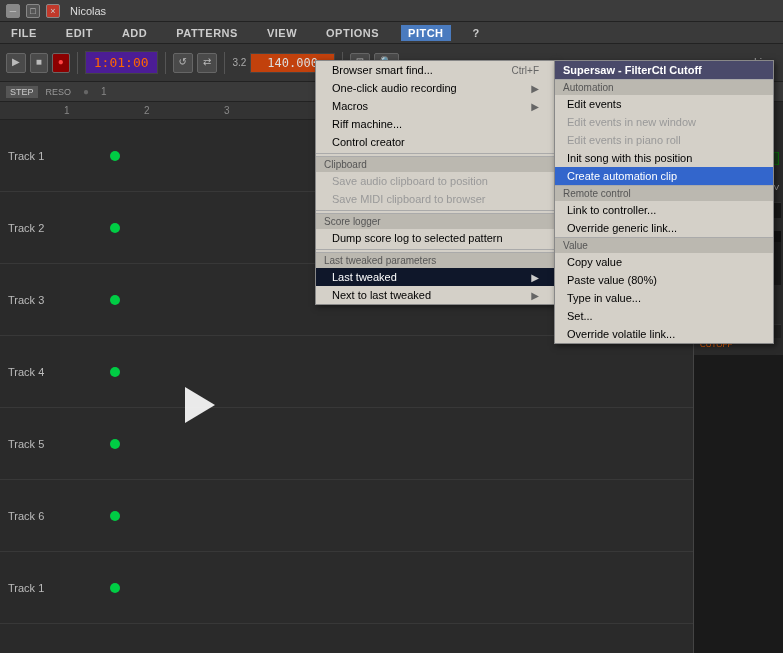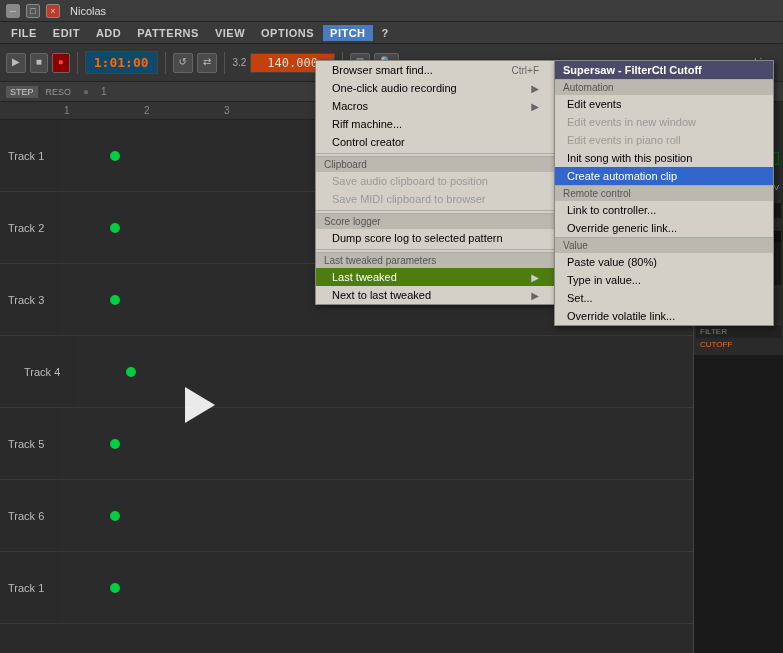--- a/index.html
+++ b/index.html
@@ -40,21 +40,21 @@
     .win-btn.min   { background: #888; }
     .title-text { color: #ddd; font-size: 11px; margin-left: 4px; }
 
     
     #menu-bar {
       background: #3a3a3a;
       height: 22px;
       display: flex;
       align-items: center;
       padding: 0 4px;
-      gap: 2px;
+      gap: 15px;
       border-bottom: 1px solid #222;
     }
     .menu-item {
       padding: 2px 7px;
       cursor: pointer;
       color: #ccc;
       font-size: 11px;
       font-weight: bold;
       letter-spacing: 0.5px;
     }
@@ -74,24 +74,24 @@
       background: #4a4a4a;
       border: 1px solid #666;
       color: #bbb;
       padding: 2px 5px;
       font-size: 10px;
       cursor: pointer;
       border-radius: 2px;
       height: 20px;
     }
     .time-display {
-      background: #0c4a6e;
+      background: #4c1d95;
       color: #ff6600;
       font-size: 13px;
-      font-weight: bold;
+      font-weight: normal;
       padding: 3px 8px;
       border: 1px solid #444;
       font-family: monospace;
     }
     .bpm-display {
       background: #c2410c;
       color: #ddd;
       font-size: 12px;
       padding: 2px 16px;
       border: 1px solid #444;
@@ -213,21 +213,21 @@
     }
     .dropdown-item {
       padding: 3px 15px 3px 16px;
       display: flex;
       justify-content: space-between;
       align-items: center;
       cursor: pointer;
       color: #000;
     }
     .dropdown-item.disabled { color: #999; cursor: default; }
-    .dropdown-item.highlighted { background: #4d7c0f; color: #fff; }
+    .dropdown-item.highlighted { background: #0f172a; color: #fff; }
     .dropdown-item .shortcut { color: #666; font-size: 10px; }
     .dropdown-item .arrow-indicator {
       font-size: 10px;
       color: #666;
     }
     .dropdown-item.highlighted .arrow-indicator { color: #ccc; }
     .dropdown-sep { height: 1px; background: #aaa; margin: 2px 0; }
     .context-header {
       background: #4a4a6a;
       color: #fff;
@@ -353,21 +353,21 @@
       <div class="track-content">
         <div class="green-dot"></div>
       </div>
     </div>
     <div class="track-row" style="height:72px;">
       <div class="track-label">Track 3</div>
       <div class="track-content">
         <div class="green-dot"></div>
       </div>
     </div>
-    <div class="track-row" style="height:72px;padding-left:16px;">
+    <div class="track-row" style="height:72px;">
       <div class="track-label">Track 4</div>
       <div class="track-content">
         <div class="green-dot"></div>
       </div>
     </div>
     <div class="track-row" style="height:72px;">
       <div class="track-label">Track 5</div>
       <div class="track-content">
         <div class="green-dot"></div>
       </div>
@@ -495,17 +495,18 @@
   <div class="context-section">Automation</div>
   <div class="context-item">Edit events</div>
   <div class="context-item disabled">Edit events in new window</div>
   <div class="context-item disabled">Edit events in piano roll</div>
   <div class="context-item">Init song with this position</div>
   <div class="context-item highlighted">Create automation clip</div>
   <div class="context-section">Remote control</div>
   <div class="context-item">Link to controller...</div>
   <div class="context-item">Override generic link...</div>
   <div class="context-section">Value</div>
+  <div class="context-item">Copy value</div>
   <div class="context-item">Paste value (80%)</div>
   <div class="context-item">Type in value...</div>
   <div class="context-item">Set...</div>
   <div class="context-item">Override volatile link...</div>
 </div>
 
 </body></html>

